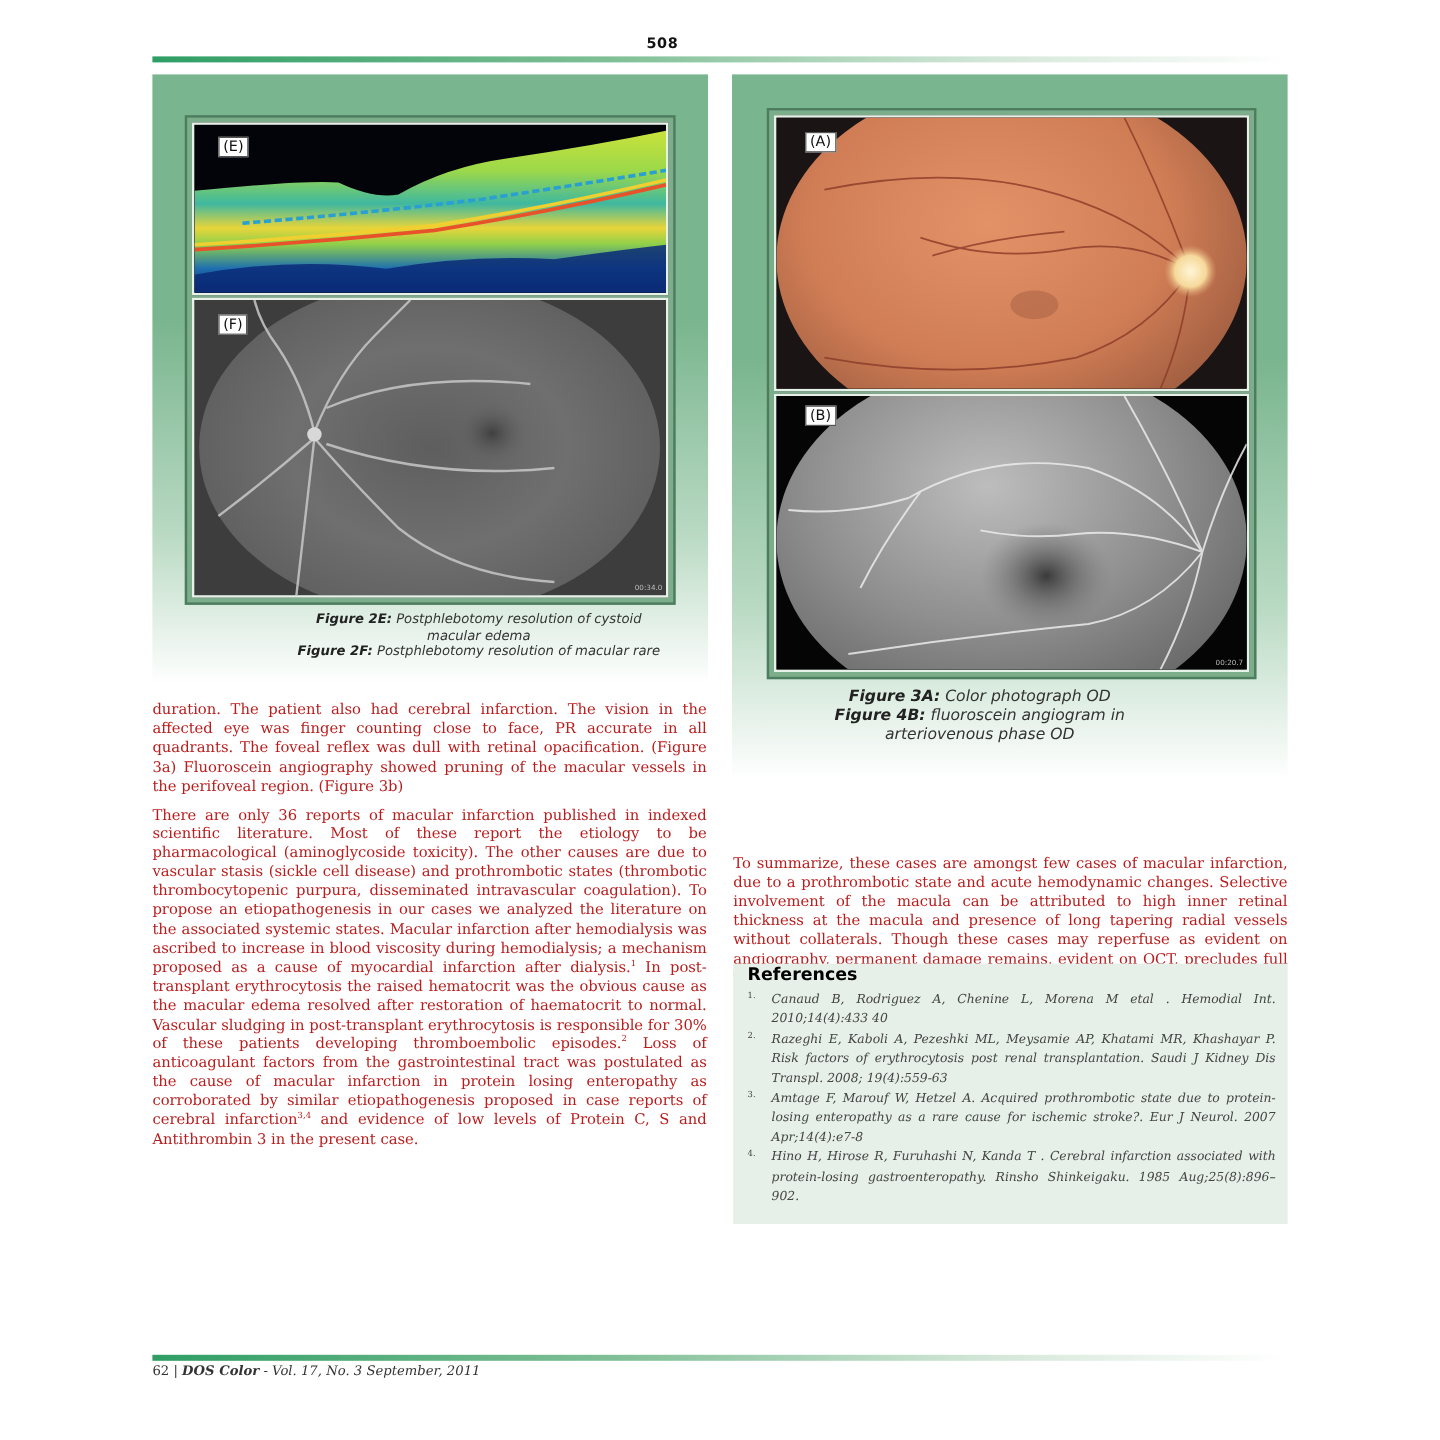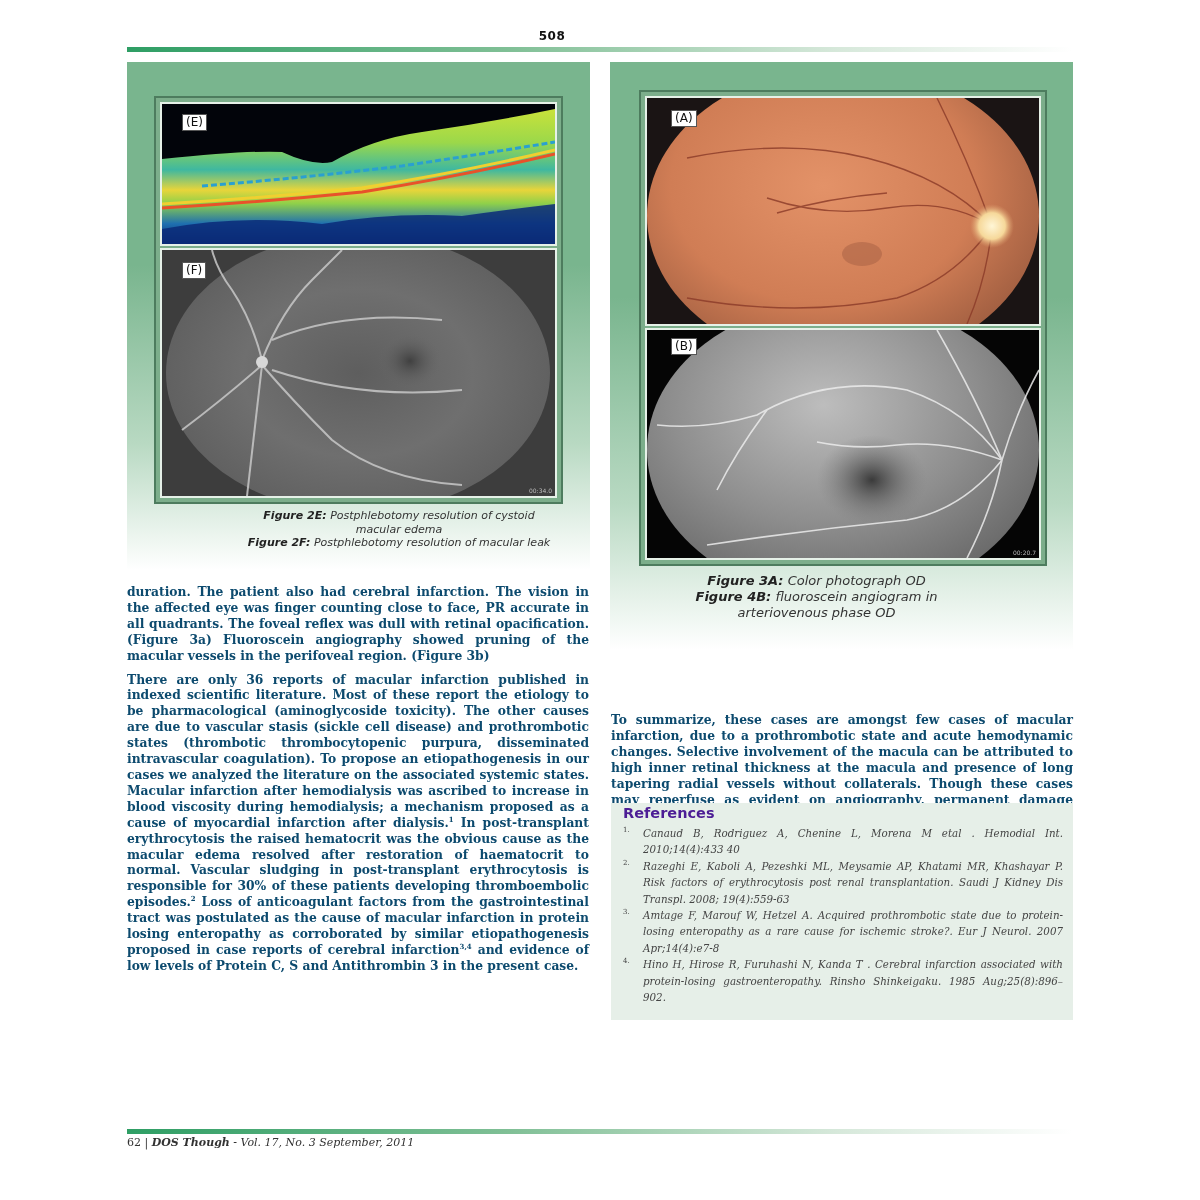--- a/index.html
+++ b/index.html
@@ -13,26 +13,26 @@
   .fig-panel-right { left:610px; top:62px; width:463px; height:588px; }
 
   .img-frame { position:absolute; border:2px solid #4d7c5e; background:#7cae8b; }
   .img-inner { position:absolute; border:2px solid #e6f1e8; overflow:hidden; }
   .panel-label { position:absolute; background:#fff; color:#111; font-family:"DejaVu Sans", sans-serif; font-size:12px; padding:0 3px; line-height:15px; border:1px solid #555; }
   .timestamp { position:absolute; right:3px; bottom:2px; font-family:"DejaVu Sans", sans-serif; font-size:6px; color:#bbb; }
 
   .caption { position:absolute; text-align:center; font-family:"DejaVu Sans", sans-serif; color:#333; font-style:italic; }
   .caption b { font-weight:bold; color:#222; }
 
-  .body-text { position:absolute; font-family:"DejaVu Serif", serif; font-size:12.3px; line-height:15.9px; color:#0c4a6e; text-align:justify;font-weight:bold; }
+  .body-text { position:absolute; font-family:"DejaVu Serif", serif; font-size:12.3px; line-height:15.9px; color:#b91c1c; text-align:justify; }
   .body-text p { margin:0 0 8px 0; }
   sup { font-size:7px; vertical-align:super; line-height:0; }
 
   .refs { position:absolute; left:611px; top:803px; width:462px; height:217px; background:#e6efe8; }
-  .refs-title { position:absolute; left:12px; top:2px; font-family:"DejaVu Sans", sans-serif; font-weight:bold; font-size:14.5px; color:#4c1d95; }
+  .refs-title { position:absolute; left:12px; top:2px; font-family:"DejaVu Sans", sans-serif; font-weight:bold; font-size:14.5px; color:#000000; }
   .refs-list { position:absolute; left:12px; top:22px; width:440px; font-family:"DejaVu Serif", serif; font-style:italic; font-size:10.3px; line-height:16.4px; color:#444; }
   .ref-item { position:relative; padding-left:20px; text-align:justify; }
   .ref-num { position:absolute; left:0; top:-3px; font-size:7px; font-style:normal; }
 
   .footer { position:absolute; left:127px; top:1136px; font-family:"DejaVu Serif", serif; font-size:11px; color:#333; font-style:italic; }
   .footer .b { font-weight:bold; }
   .footer .n { font-style:normal; }
 </style>
 </head>
 <body>
@@ -93,21 +93,21 @@
         </g>
         <circle cx="100" cy="112" r="6" fill="#d8d8d8"></circle>
       </svg>
       <span class="panel-label" style="left:20px;top:12px;">(F)</span>
       <span class="timestamp">00:34.0</span>
     </div>
   </div>
   <div class="caption" style="left:0;top:447px;width:544px;font-size:11px;line-height:13.5px;">
     <div><b>Figure 2E:</b><span> Postphlebotomy resolution of cystoid</span></div>
     <div>macular edema</div>
-    <div><b>Figure 2F:</b><span> Postphlebotomy resolution of macular leak</span></div>
+    <div><b>Figure 2F:</b><span> Postphlebotomy resolution of macular rare</span></div>
   </div>
 </div>
 
 <div class="fig-panel fig-panel-right">
   <div class="img-frame" style="left:29px;top:28px;width:404px;height:472px;">
 
     <div class="img-inner" style="left:4px;top:4px;width:392px;height:226px;background:#161010;">
       <svg width="392" height="226" viewBox="0 0 392 226">
         <defs>
           <radialGradient id="fund" cx="0.45" cy="0.4" r="0.65">
@@ -190,14 +190,14 @@
     <div class="ref-item"><span class="ref-num">2.</span><span>Razeghi E, Kaboli A, Pezeshki ML, Meysamie AP, Khatami MR, Khashayar P. Risk factors of erythrocytosis post renal transplantation. Saudi J Kidney Dis Transpl. 2008; 19(4):559-63</span></div>
     <div class="ref-item"><span class="ref-num">3.</span><span>Amtage F, Marouf W, Hetzel A. Acquired prothrombotic state due to protein-losing enteropathy as a rare cause for ischemic stroke?. Eur J Neurol. 2007 Apr;14(4):e7-8</span></div>
     <div class="ref-item"><span class="ref-num">4.</span><span>Hino H, Hirose R, Furuhashi N, Kanda T . Cerebral infarction associated with protein-losing gastroenteropathy.  Rinsho Shinkeigaku. 1985 Aug;25(8):896–902.</span></div>
   </div>
 </div>
 
 <div class="bottom-rule"></div>
 <div class="footer">
   <span class="n">62</span>
   <span class="n">|</span>
-  <span class="b">DOS Though</span><span> - Vol. 17, No. 3 September, 2011</span>
+  <span class="b">DOS Color</span><span> - Vol. 17, No. 3 September, 2011</span>
 </div>
 
 </body></html>

